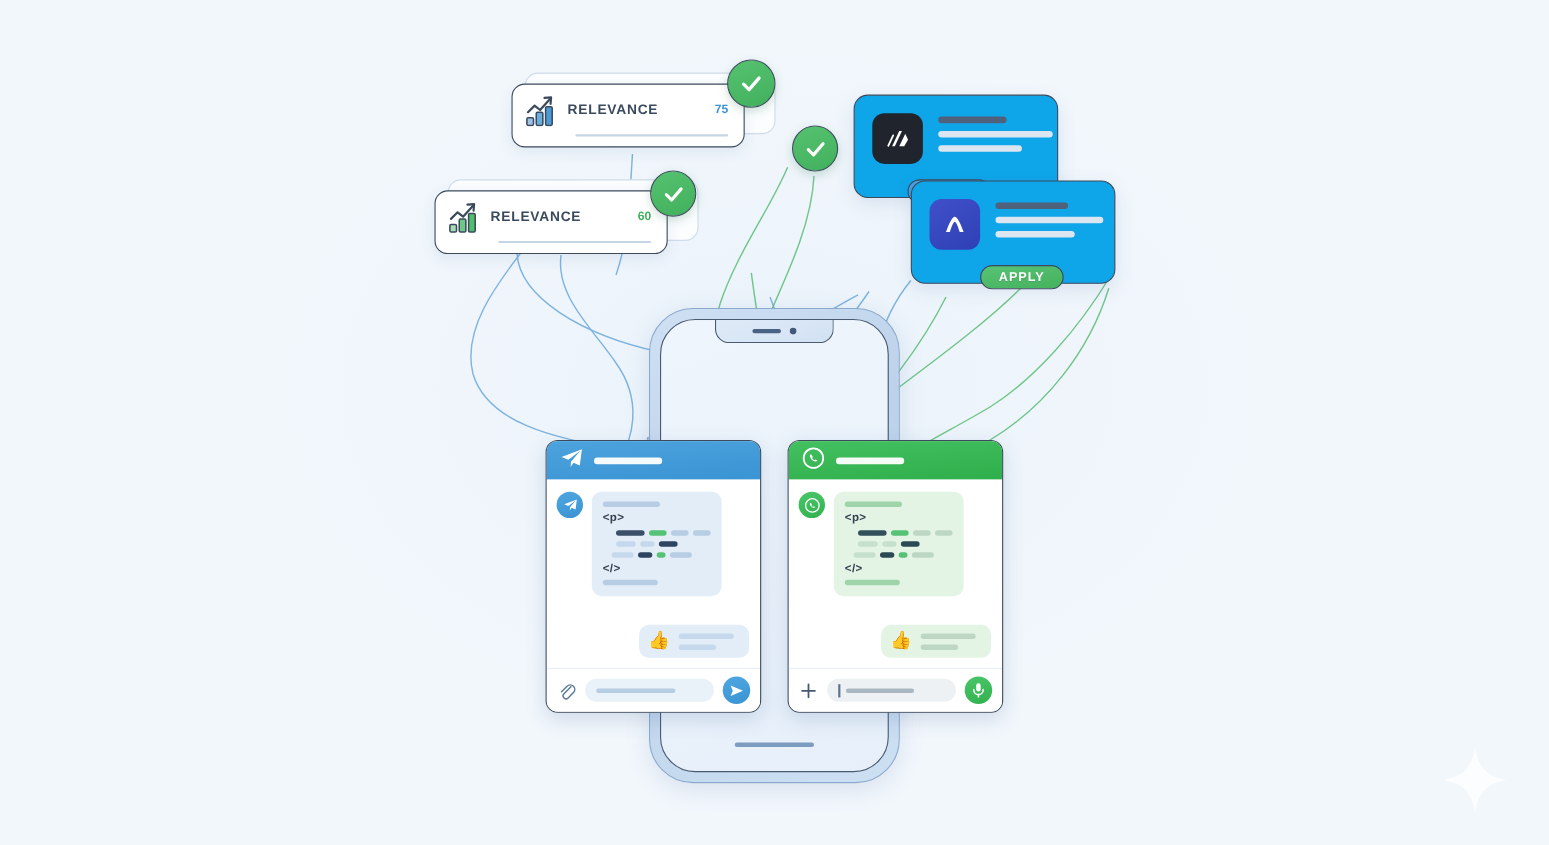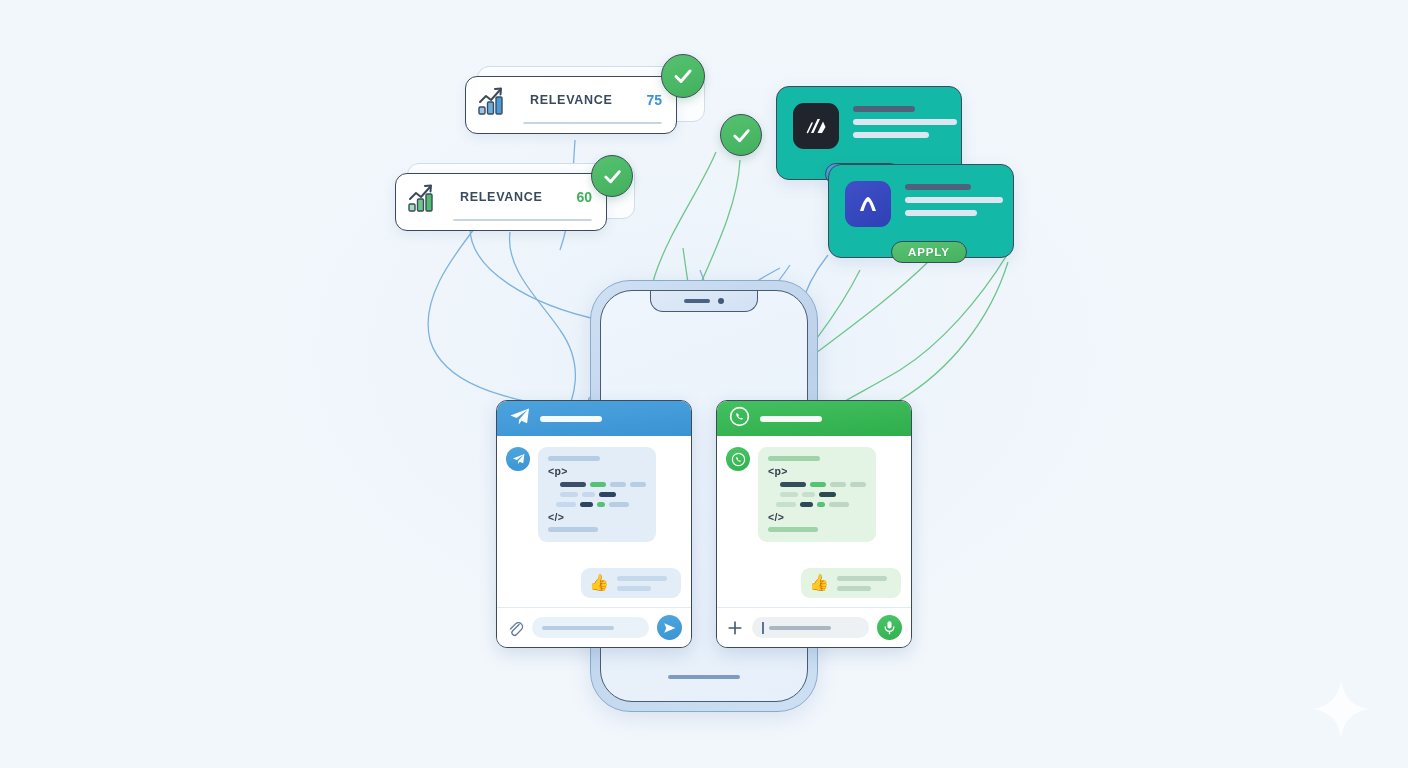--- a/index.html
+++ b/index.html
@@ -46,28 +46,28 @@
     position: absolute;
     background: #ffffff;
     border: 1.6px solid #3c4a5c;
     border-radius: 12px;
     box-shadow: 0 4px 12px rgba(70,110,160,0.10);
     display: flex;
     flex-direction: column;
     justify-content: center;
     padding: 9px 14px 10px 12px;
   }
-  .rel-top { display: flex; align-items: center; gap: 18px; }
+  .rel-top { display: flex; align-items: center; gap: 4px; }
   .rel-icon { width: 34px; height: 30px; flex: 0 0 34px; }
   .rel-label {
     font-size: 12.5px; letter-spacing: 0.7px; font-weight: 700;
     color: #3a4a5e;
   }
   .rel-score {
-    margin-left: auto; font-size: 14px; font-weight: 600;
+    margin-left: auto; font-size: 11px; font-weight: 600;
   }
   .rel-bar {
     margin-top: 7px; margin-left: 45px;
     height: 13px; border-radius: 7px;
     background: #ffffff; border: 1.4px solid #c6d5e4;
     overflow: hidden; position: relative;
   }
   .rel-fill { height: 100%; border-radius: 7px; }
 
   
@@ -77,21 +77,21 @@
     background: linear-gradient(160deg,#56c271 0%, #41b05c 100%);
     border: 1.5px solid #3c4a5c;
     display: flex; align-items: center; justify-content: center;
     box-shadow: 0 3px 9px rgba(60,130,90,0.25);
   }
   .check-badge svg { display: block; }
 
   
   .job-card {
     position: absolute;
-    background: #14b8a6;
+    background: #0ea5e9;
     border: 1.6px solid #3c4a5c;
     border-radius: 13px;
     box-shadow: 0 5px 16px rgba(70,110,160,0.13);
     padding: 16px 18px 14px 16px;
   }
   .job-top { display: flex; gap: 14px; align-items: flex-start; }
   .job-logo {
     width: 46px; height: 46px; flex: 0 0 46px;
     border-radius: 11px;
     display: flex; align-items: center; justify-content: center;

